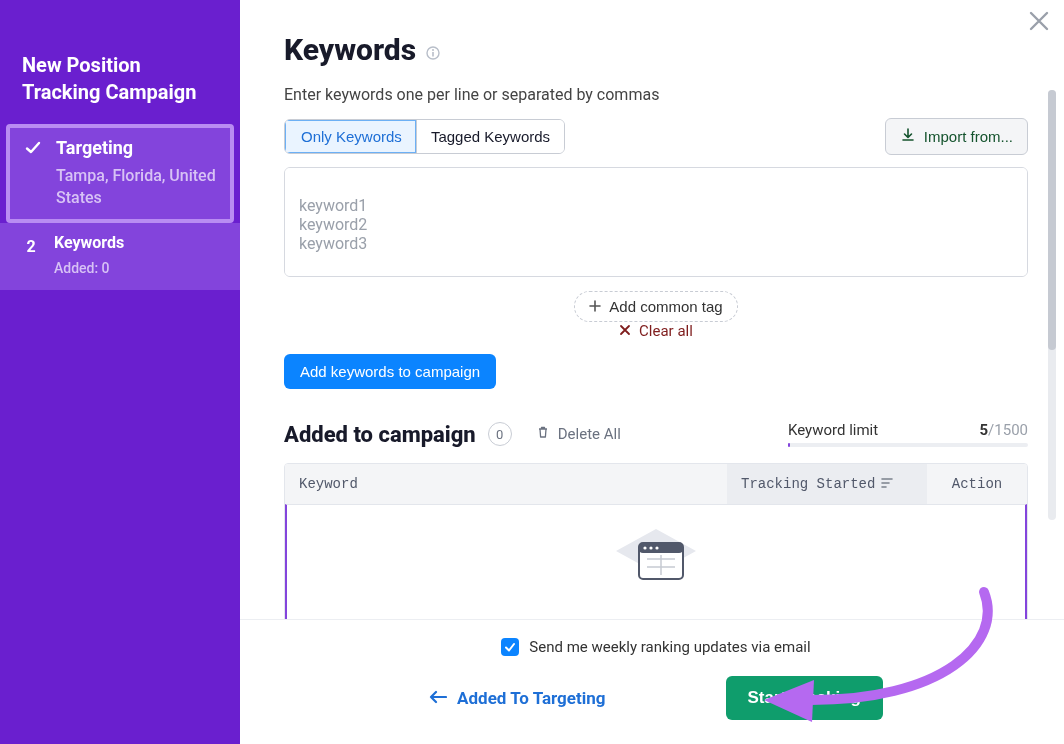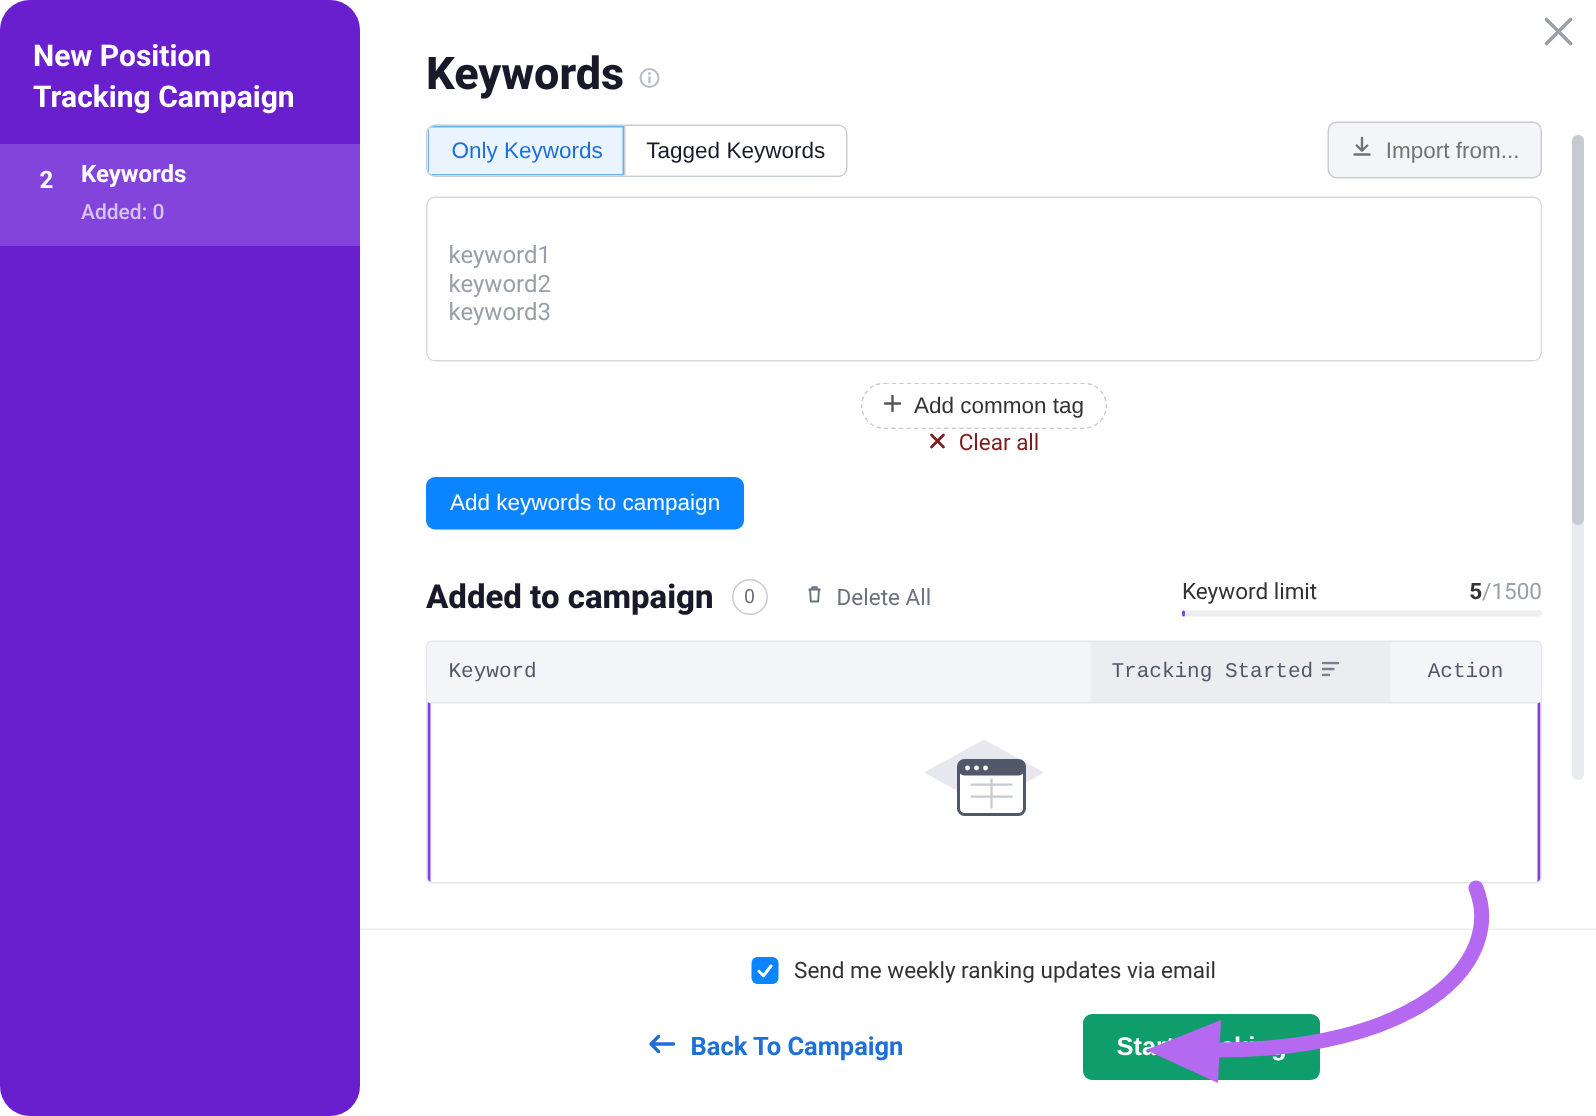--- a/index.html
+++ b/index.html
@@ -16,22 +16,21 @@
     display: flex;
     width: 100%;
     height: 100%;
   }
   
   .sidebar {
     width: 240px;
     background: #6a1fcf;
     color: #fff;
     flex-shrink: 0;
-    padding-top: 24px;
-    border-radius: 20px;
+    padding-top: 52px;
   }
   .sidebar-title {
     font-size: 20px;
     font-weight: 700;
     line-height: 1.35;
     padding: 0 22px 18px 22px;
   }
   .step {
     display: flex;
     align-items: flex-start;
@@ -137,21 +136,21 @@
   }
   .spacer { flex: 1; }
   .import-btn {
     display: inline-flex;
     align-items: center;
     gap: 8px;
     padding: 8px 14px;
     border: 1px solid #c8ccd4;
     border-radius: 6px;
     background: #f4f5f7;
-    color: #737373;
+    color: #14532d;
     font-size: 15px;
     cursor: pointer;
   }
   .kw-textarea {
     width: 100%;
     margin-top: 12px;
     border: 1px solid #d6d9e0;
     border-radius: 6px;
     padding: 28px 14px;
     font-size: 16px;
@@ -334,20 +333,31 @@
     background:#c6cad2; border-radius:4px;
   }
 </style>
 </head>
 <body>
 
 <div class="app">
   <aside class="sidebar">
     <div class="sidebar-title">New Position Tracking Campaign</div>
 
+    <div class="step active">
+      <div class="step-indicator">
+        <svg width="16" height="16" viewBox="0 0 16 16">
+            <path d="M2 8.5 L6 12 L14 3" stroke="#fff" stroke-width="2.4" fill="none" stroke-linecap="round" stroke-linejoin="round"></path>
+          </svg>
+      </div>
+      <div class="step-body">
+        <div class="step-label">Targeting</div>
+        <div class="step-sub">Tampa, Florida, United States</div>
+      </div>
+    </div>
 
     <div class="step inactive">
       <div class="step-indicator">
         <span class="step-num">2</span>
       </div>
       <div class="step-body">
         <div class="step-label">Keywords</div>
         <div class="step-sub">Added: 0</div>
       </div>
     </div>
@@ -365,20 +375,21 @@
         <span>Keywords</span>
         <span class="info-icon">
           <svg width="14" height="14" viewBox="0 0 14 14">
               <circle cx="7" cy="7" r="6" fill="none" stroke="currentColor" stroke-width="1.4"></circle>
               <rect x="6.2" y="6" width="1.6" height="4.5" fill="currentColor"></rect>
               <circle cx="7" cy="4" r="1" fill="currentColor"></circle>
             </svg>
         </span>
       </h1>
 
+      <div class="hint">Enter keywords one per line or separated by commas</div>
 
       <div class="toolbar">
         <div class="segmented">
           <button class="seg-btn active">Only Keywords</button>
           <button class="seg-btn">Tagged Keywords</button>
         </div>
         <div class="spacer"></div>
         <button class="import-btn">
           <span>
             <svg width="16" height="16" viewBox="0 0 16 16">
@@ -481,21 +492,21 @@
         </span>
         <span>Send me weekly ranking updates via email</span>
       </div>
       <div class="footer-actions">
         <span class="back-link">
           <span>
             <svg width="18" height="14" viewBox="0 0 18 14">
                 <path d="M17 7 H2 M7 2 L2 7 L7 12" stroke="currentColor" stroke-width="2.2" fill="none" stroke-linecap="round" stroke-linejoin="round"></path>
               </svg>
           </span>
-          <span>Back To Campaign</span>
+          <span>Added To Targeting</span>
         </span>
         <button class="start-btn">Start Tracking</button>
       </div>
 
       <div class="arrow-annotation">
         <svg width="260" height="150" viewBox="0 0 260 150">
           <path d="M240 10 C 260 60, 200 120, 60 118" stroke="#b569f0" stroke-width="10" fill="none" stroke-linecap="round"></path>
           <polygon points="20,118 70,98 68,140" fill="#b569f0"></polygon>
         </svg>
       </div>

